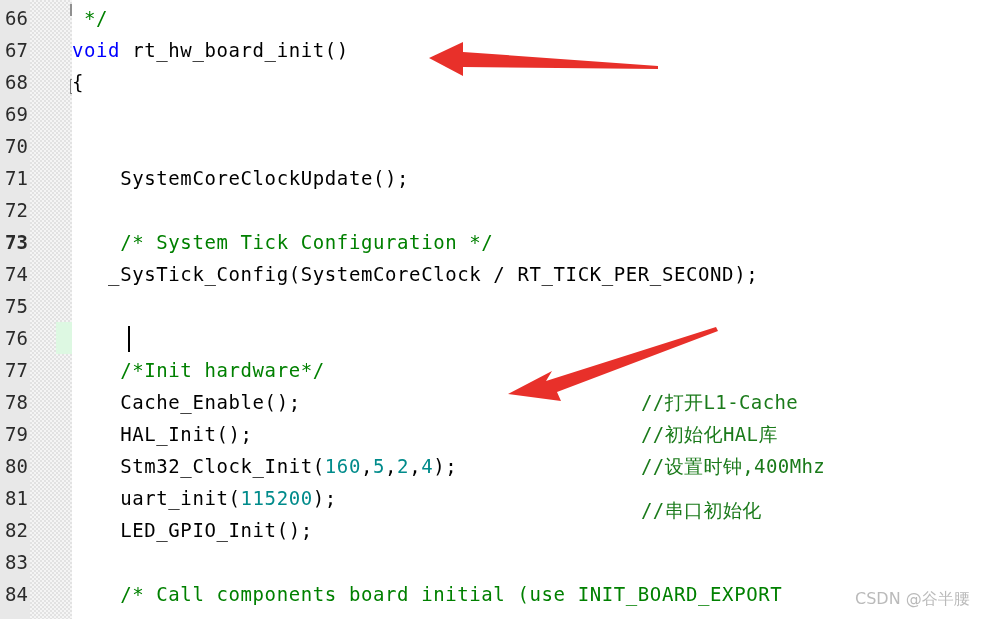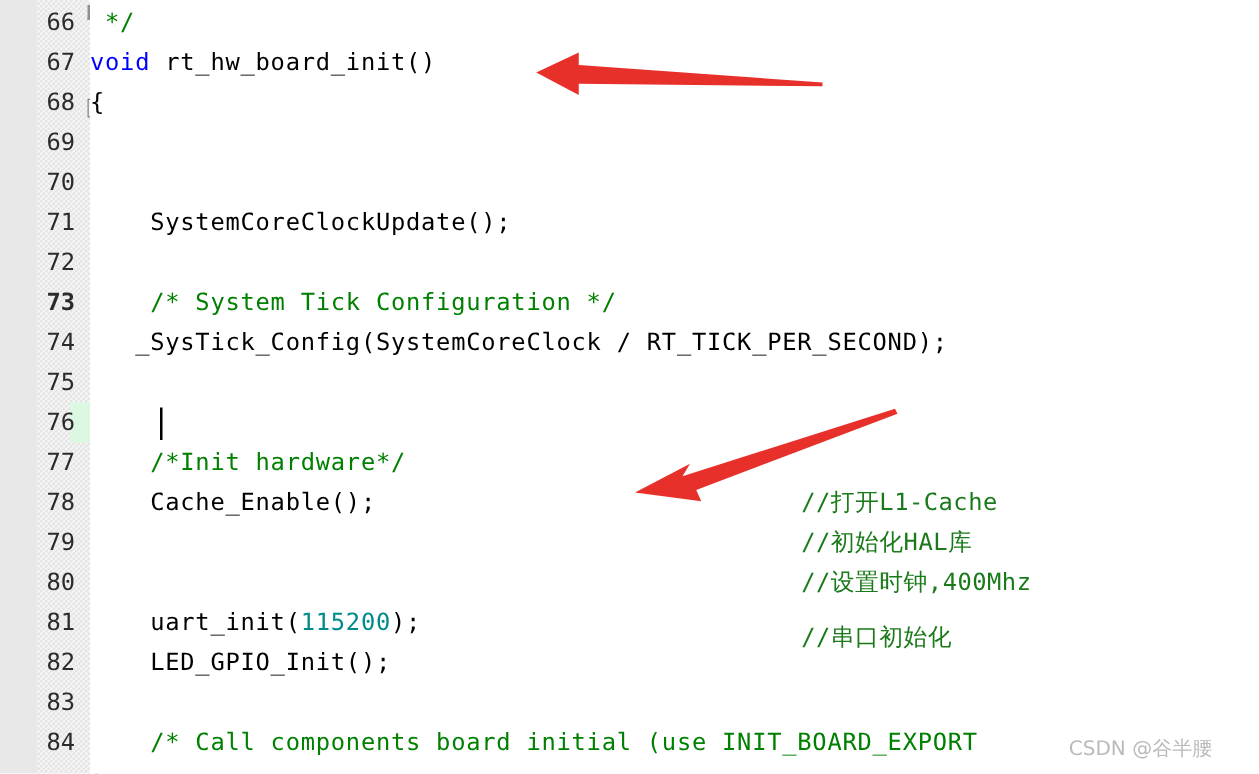--- a/index.html
+++ b/index.html
@@ -91,21 +91,20 @@
   .lineno {
     position: absolute;
     left: 0;
     width: 28px;
     height: 32px;
     line-height: 32px;
     text-align: right;
     font-size: 19px;
     color: #2b2b2b;
     font-family: "DejaVu Sans Mono", "Liberation Mono", monospace;
-    margin-left: 32px;
   }
   .hl-row {
     position: absolute;
     left: 56px;
     width: 951px;
     height: 32px;
     background: #ddf8e2;
     z-index: 1;
   }
   .caret {
@@ -168,20 +167,22 @@
       <div class="line" style="top: 66px;"><span class="plain">{</span></div>
       <div class="line" style="top: 130px;"><span class="plain"></span></div>
       <div class="line" style="top: 162px;"><span class="plain">    SystemCoreClockUpdate();</span></div>
       <div class="line" style="top: 194px;"><span class="plain"></span></div>
       <div class="line" style="top: 226px;"><span class="cmt">    /* System Tick Configuration */</span></div>
       <div class="line" style="top: 258px;"><span class="plain">   _SysTick_Config(SystemCoreClock / RT_TICK_PER_SECOND);</span></div>
       <div class="line" style="top: 290px;"><span class="plain"></span></div>
       <div class="line" style="top: 322px;"><span class="plain"></span></div>
       <div class="line" style="top: 354px;"><span class="cmt">    /*Init hardware*/</span></div>
       <div class="line" style="top: 386px;"><span class="plain">    Cache_Enable();</span></div>
+      <div class="line" style="top: 418px;"><span class="plain">    HAL_Init();</span></div>
+      <div class="line" style="top: 450px;"><span class="plain">    Stm32_Clock_Init(</span><span class="num">160</span><span class="plain">,</span><span class="num">5</span><span class="plain">,</span><span class="num">2</span><span class="plain">,</span><span class="num">4</span><span class="plain">);</span></div>
       <div class="line" style="top: 482px;"><span class="plain">    uart_init(</span><span class="num">115200</span><span class="plain">);</span></div>
       <div class="line" style="top: 514px;"><span class="plain">    LED_GPIO_Init();</span></div>
       <div class="line" style="top: 546px;"><span class="plain"></span></div>
       <div class="line" style="top: 578px;"><span class="cmt">    /* Call components board initial (use INIT_BOARD_EXPORT</span></div>
     </div>
 
   <div id="lineno-layer" style="position:absolute;left:0;top:0;width:30px;height:619px;z-index:5;">
       <div class="lineno" style="top: 2px;">66</div>
       <div class="lineno" style="top: 34px;">67</div>
       <div class="lineno" style="top: 66px;">68</div>

